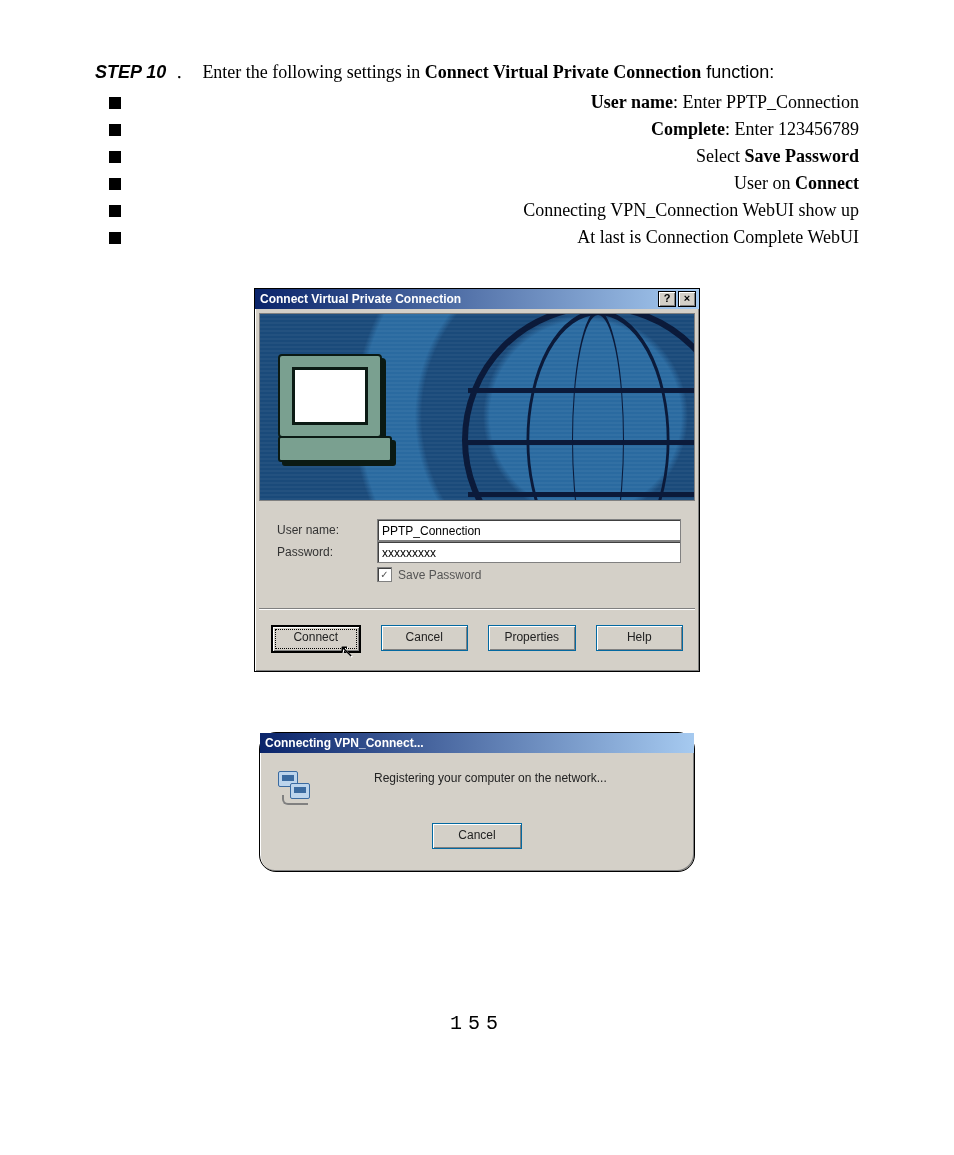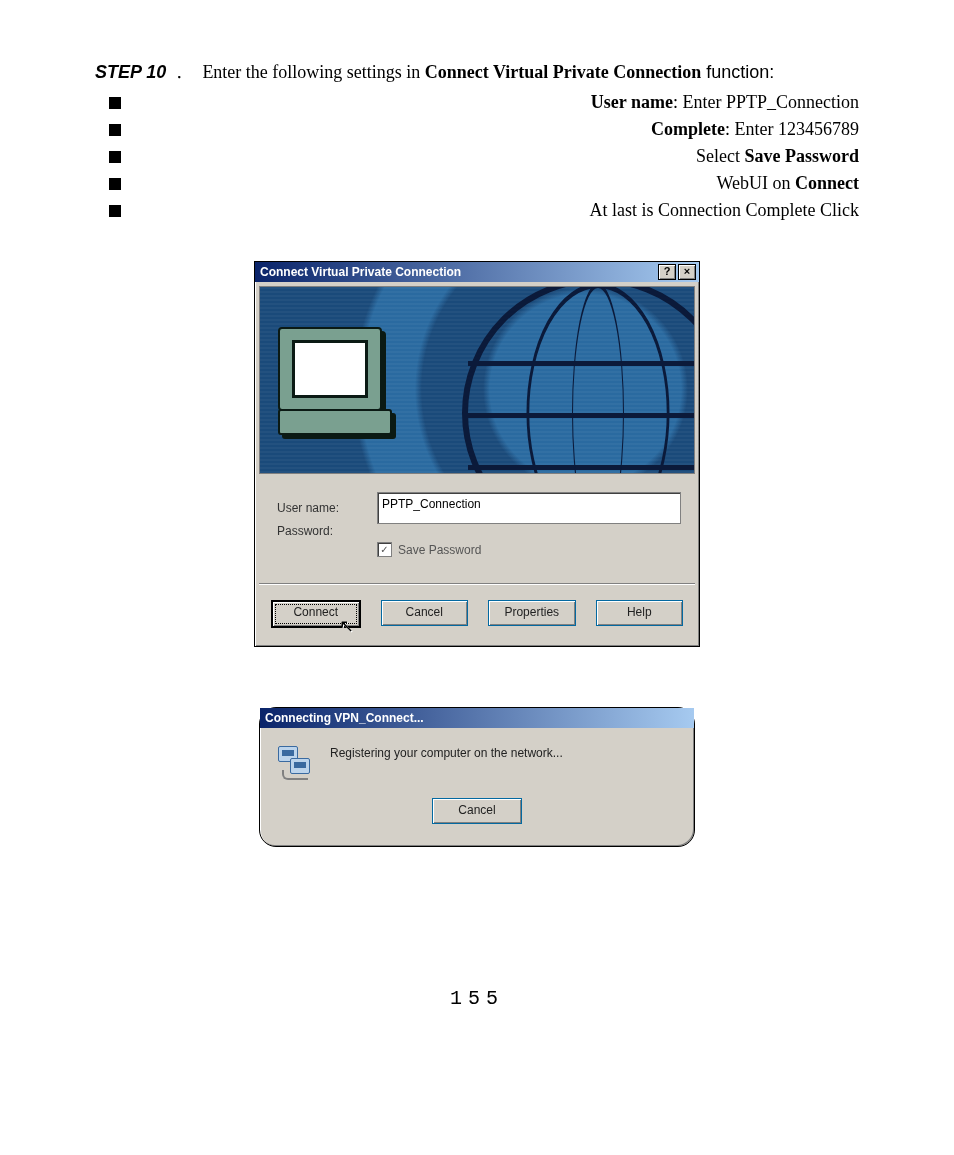--- a/index.html
+++ b/index.html
@@ -172,21 +172,21 @@
   .form-row {
     display: flex;
     align-items: center;
   }
   .form-row label {
     width: 100px;
     color: #333;
   }
   .text-input {
     flex: 1;
-    height: 32px;
+    height: 22px;
     background: #fff;
     border: 1px solid #808080;
     box-shadow: inset 1px 1px 0 #404040, inset -1px -1px 0 #fff;
     padding: 0 4px;
     font-family: Tahoma, Arial, sans-serif;
     font-size: 12px;
     line-height: 22px;
     color: #000;
     box-sizing: border-box;
   }
@@ -280,21 +280,21 @@
   }
   .net-icon::after {
     content:"";
     position:absolute;
     left:6px; top:26px;
     width:24px; height:8px;
     border-bottom:2px solid #808080;
     border-left:2px solid #808080;
     border-radius: 0 0 0 6px;
   }
-  .msg-text { color:#222; padding-top:2px; }
+  .msg-text { color:#222; padding-top:2px;margin-left:44px; }
   .dlg2 .btn-row {
     justify-content:center;
     padding: 0 0 6px 0;
   }
   
   .page-num {
     text-align:center;
     font-family: "Courier New", monospace;
     letter-spacing: 6px;
     font-size: 20px;
@@ -317,24 +317,27 @@
     <li>
       <span class="bold">User name</span><span>: Enter PPTP_Connection</span>
     </li>
     <li>
       <span class="bold">Complete</span><span>: Enter 123456789</span>
     </li>
     <li>
       <span>Select </span><span class="bold">Save Password</span><span></span>
     </li>
     <li>
-      <span>WebUI on </span><span class="bold">Connect</span><span></span>
-    </li>
-    <li>
-      <span>At last is Connection Complete Click</span>
+      <span>User on </span><span class="bold">Connect</span><span></span>
+    </li>
+    <li>
+      <span>Connecting VPN_Connection WebUI show up</span>
+    </li>
+    <li>
+      <span>At last is Connection Complete WebUI</span>
     </li>
   </ul>
 
   <div class="dialogs">
 
     <div class="win dlg1">
       <div class="titlebar">
         <span class="title-text">Connect Virtual Private Connection</span>
         <span class="title-btn">?</span>
         <span class="title-btn">×</span>
@@ -352,20 +355,21 @@
           <div class="globe-lat3"></div>
         </div>
       </div>
       <div class="form-area">
         <div class="form-row">
           <label>User name:</label>
           <div class="text-input">PPTP_Connection</div>
         </div>
         <div class="form-row">
           <label>Password:</label>
+          <div class="text-input">xxxxxxxxx</div>
         </div>
         <div class="checkbox-row">
           <span class="chk">✓</span>
           <span>Save Password</span>
         </div>
       </div>
       <div class="sep"></div>
       <div class="btn-row">
         <div class="btn default">
           <span>Connect</span>

